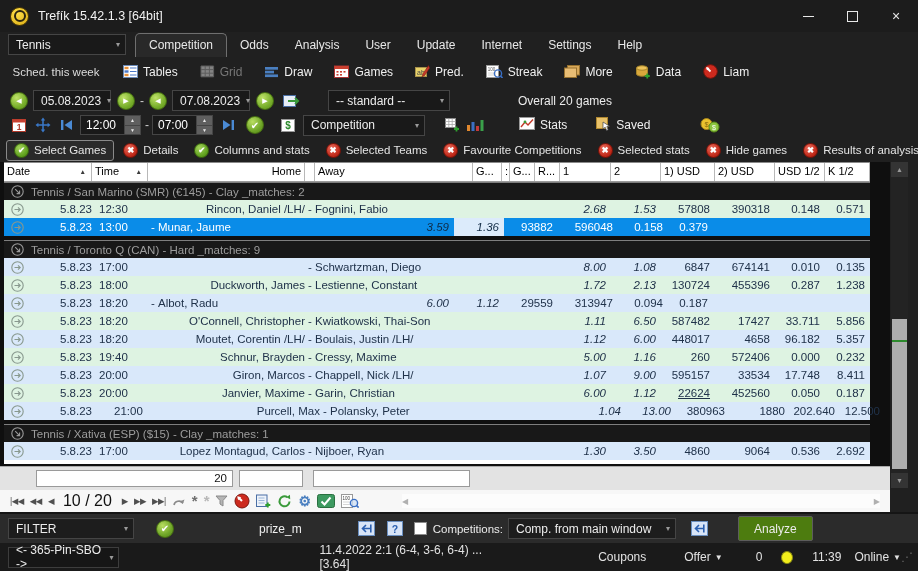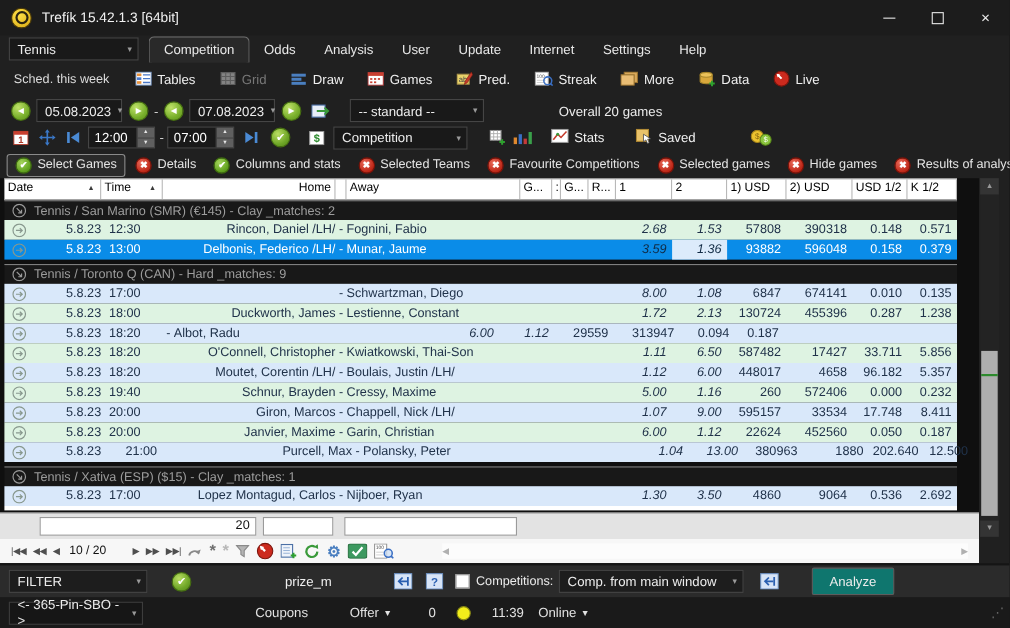--- a/index.html
+++ b/index.html
@@ -91,34 +91,34 @@
   .vs-track{flex:1;position:relative;background:#232323;}
   .vs-thumb{position:absolute;left:1px;right:1px;top:142px;height:150px;background:#aeaeae;}
   .vs-mark{position:absolute;top:21px;left:0;right:0;height:2px;background:#2d8a2d;}
   
   .tfooter{position:absolute;top:466px;left:0;width:890px;height:24px;background:#e3e3e3;border-top:1px solid #aaa;box-sizing:border-box;}
   .fbox{position:absolute;top:3px;height:17px;background:#fff;border:1px solid #9a9a9a;box-sizing:border-box;
         font-size:11.5px;color:#111;line-height:15px;}
   
   .navrow{position:absolute;top:490px;left:0;width:890px;height:22px;background:#f7f7f7;display:flex;align-items:center;padding-left:10px;box-sizing:border-box;}
   .nav-ch{font-size:8.5px;color:#4f4f4f;letter-spacing:-0.5px;margin-right:6px;}
-  .nav-pos{font-size:11px;color:#111;margin:0 24px 0 3px;}
+  .nav-pos{font-size:16px;color:#111;margin:0 10px 0 3px;}
   .nav-ic{display:flex;align-items:center;margin-right:6px;}
   .char-ic{font-weight:bold;margin-right:6px;line-height:14px;}
   .hscroll{position:absolute;left:402px;top:4px;width:478px;height:14px;display:flex;align-items:center;justify-content:space-between;
            color:#b0b0b0;font-size:8px;background:#fcfcfc;}
   
   .filterbar{position:absolute;top:512px;left:0;right:0;height:31px;background:#2b2b2b;border-top:2px solid #151515;
              display:flex;align-items:center;box-sizing:border-box;}
   .fcombo{width:126px;margin-left:8px;background:#1d1d1d;}
   .prize{font-size:12px;color:#f0f0f0;margin-left:85px;}
   .chk{width:13px;height:13px;background:#fff;border:1px solid #8a8a8a;box-sizing:border-box;}
   .fb-label{font-size:11.5px;color:#ececec;margin-left:6px;}
   .ccombo{width:168px;margin-left:5px;background:#1d1d1d;}
-  .analyze{margin-left:30px;height:23px;padding:0 15px;background:#0f766e;border:1px solid #5d5d5d;border-radius:2px;
+  .analyze{margin-left:30px;height:23px;padding:0 15px;background:#4d7c0f;border:1px solid #5d5d5d;border-radius:2px;
            color:#ececec;font-size:12px;display:flex;align-items:center;}
   
   .statusbar{position:absolute;top:543px;left:0;right:0;height:28px;background:#1a1a1a;display:flex;align-items:center;font-size:12px;color:#e2e2e2;}
   .pcombo{width:122px;margin-left:8px;background:#161616;border-color:#3d3d3d;}
   .sresult{margin-left:200px;}
   .scoupons{margin-left:102px;}
   .soffer{margin-left:38px;display:flex;align-items:center;gap:4px;}
   .scount{margin-left:33px;}
   .sdot{width:13px;height:13px;border-radius:50%;background:#f2ee1b;border:1px solid #8a8a14;margin-left:19px;box-sizing:border-box;}
   .stime{margin-left:19px;}
@@ -258,21 +258,21 @@
           <span>Data</span>
         </div>
         <div class="tool-btn">
           <span class="ic">
             <svg width="15" height="15">
               <circle cx="7.5" cy="7.5" r="6.8" fill="#cc2a1e" stroke="#7d150d"></circle>
               <path d="M7.5 7.5 L4 4" stroke="#fff" stroke-width="1.8"></path>
               <path d="M3 3 L6.5 4 L4 6.5 Z" fill="#fff"></path>
             </svg>
           </span>
-          <span>Live</span>
+          <span>Liam</span>
         </div>
       </div>
   </div>
 
   <div class="frow frow1">
     <div class="gbtn" style="margin-left:10px">◀</div>
     <div class="combo dcombo" style="margin-left:5px">
       <span>05.08.2023</span>
         <span class="caret">▾</span>
     </div>
@@ -283,21 +283,21 @@
       <span>07.08.2023</span>
         <span class="caret">▾</span>
     </div>
     <div class="gbtn" style="margin-left:6px">▶</div>
     <div class="ibtn" style="margin-left:9px" id="ic-swap">
         <svg width="17" height="14">
           <rect x="0.5" y="1.5" width="12" height="11" fill="#e8eef8" stroke="#4a6fa5"></rect>
           <path d="M5 7 H15 M12 3.8 L15.2 7 L12 10.2" stroke="#3a9a3a" stroke-width="1.8" fill="none"></path>
         </svg>
       </div>
-    <div class="combo wcombo" style="margin-left:18px">
+    <div class="combo wcombo" style="margin-left:28px">
       <span>-- standard --</span>
         <span class="caret">▾</span>
     </div>
     <div class="flabel" style="margin-left:68px">Overall 20 games</div>
   </div>
 
   <div class="frow frow2">
     <div class="ibtn" style="margin-left:12px" id="ic-cal">
         <svg width="14" height="14">
           <rect x="0.5" y="1.5" width="13" height="12" fill="#fff" stroke="#b03a2a"></rect>
@@ -357,21 +357,21 @@
         </svg>
       </div>
     <div class="ibtn" style="margin-left:6px" id="ic-barchart">
         <svg width="19" height="14">
           <rect x="1" y="7" width="3" height="6" fill="#e0882e"></rect>
           <rect x="5.5" y="4" width="3" height="9" fill="#3a6fc4"></rect>
           <rect x="10" y="8" width="3" height="5" fill="#c43a3a"></rect>
           <rect x="14.5" y="2" width="3" height="11" fill="#3aa04a"></rect>
         </svg>
       </div>
-    <div class="lbtn" style="margin-left:16px">
+    <div class="lbtn" style="margin-left:34px">
       <span class="ic" id="ic-stats"><svg width="16" height="13">
             <rect x="0.5" y="0.5" width="15" height="12" fill="#fff" stroke="#999"></rect>
             <path d="M2 10 L6 5 L9 8 L14 2.5" stroke="#c43a2a" stroke-width="1.4" fill="none"></path>
             <circle cx="6" cy="5" r="1.4" fill="#3a9a3a"></circle>
           </svg></span>
       <span>Stats</span>
     </div>
     <div class="lbtn" style="margin-left:29px">
       <span class="ic" id="ic-saved"><svg width="15" height="14">
             <rect x="0.5" y="0.5" width="11" height="11" fill="#e9c26a" stroke="#b08830"></rect>
@@ -406,21 +406,21 @@
         <div class="subtab">
           <span class="stic off">✖</span>
           <span>Selected Teams</span>
         </div>
         <div class="subtab">
           <span class="stic off">✖</span>
           <span>Favourite Competitions</span>
         </div>
         <div class="subtab">
           <span class="stic off">✖</span>
-          <span>Selected games</span>
+          <span>Selected stats</span>
         </div>
         <div class="subtab">
           <span class="stic off">✖</span>
           <span>Hide games</span>
         </div>
         <div class="subtab">
           <span class="stic off">✖</span>
           <span>Results of analysis of mor</span>
         </div>
       </span>
@@ -513,21 +513,20 @@
           </div>
           <div class="row selected">
             <div class="c icon" style="width: 26px;">
               <svg width="13" height="13">
                 <circle cx="6.5" cy="6.5" r="5.7" fill="none" stroke="#88988e" stroke-width="1.1"></circle>
                 <path d="M3.5 6.5 H9 M7 4.4 L9.2 6.5 L7 8.6" stroke="#88988e" stroke-width="1.1" fill="none"></path>
               </svg>
             </div>
             <div class="c date" style="width: 62px;">5.8.23</div>
             <div class="c time" style="width: 56px;">13:00</div>
-            <div class="c home" style="width: 157px;">Delbonis, Federico /LH/</div>
             <div class="c sep" style="width: 10px;">-</div>
             <div class="c away" style="width: 158px;">Munar, Jaume</div>
             <div class="c num" style="width: 29px;"></div>
             <div class="c sep" style="width: 8px;"></div>
             <div class="c num" style="width: 25px;"></div>
             <div class="c num" style="width: 25px;"></div>
             <div class="c odds odds1" style="width: 51px;">3.59</div>
             <div class="c odds odds2" style="width: 50px;">1.36</div>
             <div class="c num" style="width: 54px;">93882</div>
             <div class="c num" style="width: 60px;">596048</div>
@@ -714,21 +713,21 @@
             <div class="c time" style="width: 56px;">20:00</div>
             <div class="c home" style="width: 157px;">Janvier, Maxime</div>
             <div class="c sep" style="width: 10px;">-</div>
             <div class="c away" style="width: 158px;">Garin, Christian</div>
             <div class="c num" style="width: 29px;"></div>
             <div class="c sep" style="width: 8px;"></div>
             <div class="c num" style="width: 25px;"></div>
             <div class="c num" style="width: 25px;"></div>
             <div class="c odds odds1" style="width: 51px;">6.00</div>
             <div class="c odds odds2" style="width: 50px;">1.12</div>
-            <div class="c num" style="width: 54px;">22624</div>
+            <div class="c num" style="width: 54px; text-decoration: underline;">22624</div>
             <div class="c num" style="width: 60px;">452560</div>
             <div class="c num" style="width: 50px;">0.050</div>
             <div class="c num" style="width: 45px;">0.187</div>
           </div>
           <div class="row blue">
             <div class="c icon" style="width: 26px;">
               <svg width="13" height="13">
                 <circle cx="6.5" cy="6.5" r="5.7" fill="none" stroke="#88988e" stroke-width="1.1"></circle>
                 <path d="M3.5 6.5 H9 M7 4.4 L9.2 6.5 L7 8.6" stroke="#88988e" stroke-width="1.1" fill="none"></path>
               </svg>
@@ -902,20 +901,21 @@
         </svg>
       </div>
     <div class="analyze">Analyze</div>
   </div>
 
   <div class="statusbar">
     <div class="combo pcombo">
       <span>&lt;- 365-Pin-SBO -&gt;</span>
       <span class="caret">▾</span>
     </div>
+    <div class="sresult">11.4.2022 2:1 (6-4, 3-6, 6-4) ... [3.64]</div>
     <div class="scoupons">Coupons</div>
     <div class="soffer">
       <span>Offer</span>
         <span class="tri">▼</span>
     </div>
     <div class="scount">0</div>
     <div class="sdot"></div>
     <div class="stime">11:39</div>
     <div class="sonline">
       <span>Online</span>

